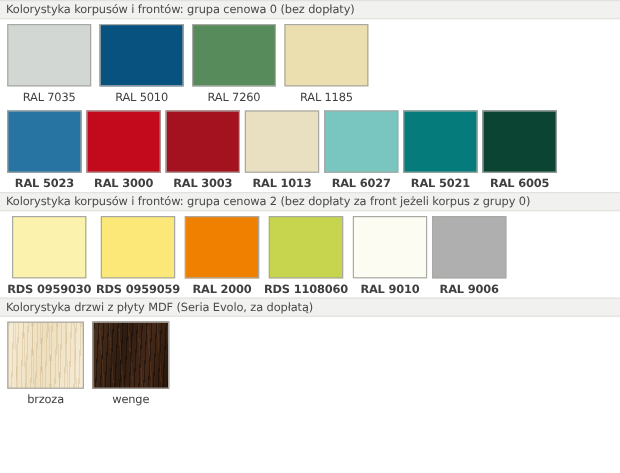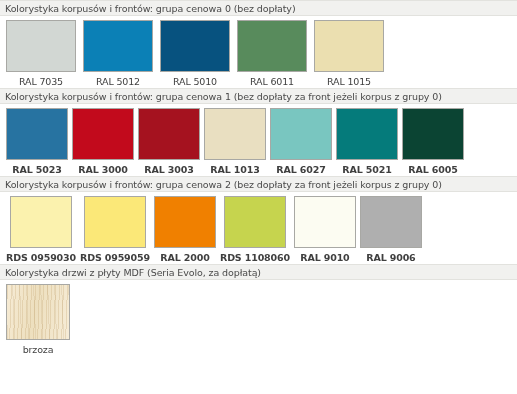--- a/index.html
+++ b/index.html
@@ -115,40 +115,35 @@
 <div id="palette-page">
 
   <section class="group">
     <div class="group-header">Kolorystyka korpusów i frontów: grupa cenowa 0 (bez dopłaty)</div>
     <div class="swatch-row">
       <div class="swatch-cell">
         <span class="swatch" style="background-color: rgb(210, 215, 211);"></span>
         <span class="swatch-label">RAL 7035</span>
       </div>
       <div class="swatch-cell">
-        <span class="swatch" style="background-color: rgb(11, 128, 182);"></span>
-        <span class="swatch-label">RAL 5012</span>
-      </div>
-      <div class="swatch-cell">
         <span class="swatch" style="background-color: rgb(7, 82, 127);"></span>
         <span class="swatch-label">RAL 5010</span>
       </div>
       <div class="swatch-cell">
         <span class="swatch" style="background-color: rgb(88, 139, 92);"></span>
-        <span class="swatch-label">RAL 6011</span>
+        <span class="swatch-label">RAL 7260</span>
       </div>
       <div class="swatch-cell">
         <span class="swatch" style="background-color: rgb(235, 223, 176);"></span>
-        <span class="swatch-label">RAL 1015</span>
-      </div>
-    </div>
-  </section>
-
-  <section class="group">
-    <div class="group-header">Kolorystyka korpusów i frontów: grupa cenowa 1 (bez dopłaty za front jeżeli korpus z grupy 0)</div>
+        <span class="swatch-label">RAL 1185</span>
+      </div>
+    </div>
+  </section>
+
+  <section class="group">
     <div class="swatch-row">
       <div class="swatch-cell seven">
         <span class="swatch seven" style="background-color: rgb(39, 115, 161);"></span>
         <span class="swatch-label">RAL 5023</span>
       </div>
       <div class="swatch-cell seven">
         <span class="swatch seven" style="background-color: rgb(194, 10, 28);"></span>
         <span class="swatch-label">RAL 3000</span>
       </div>
       <div class="swatch-cell seven">
@@ -204,16 +199,20 @@
     </div>
   </section>
 
   <section class="group">
     <div class="group-header">Kolorystyka drzwi z płyty MDF (Seria Evolo, za dopłatą)</div>
     <div class="swatch-row">
       <div class="swatch-cell">
         <span class="swatch wood wood-brzoza"></span>
         <span class="swatch-label">brzoza</span>
       </div>
+      <div class="swatch-cell">
+        <span class="swatch wood wood-wenge"></span>
+        <span class="swatch-label">wenge</span>
+      </div>
     </div>
   </section>
 
 </div>
 
 </body></html>

